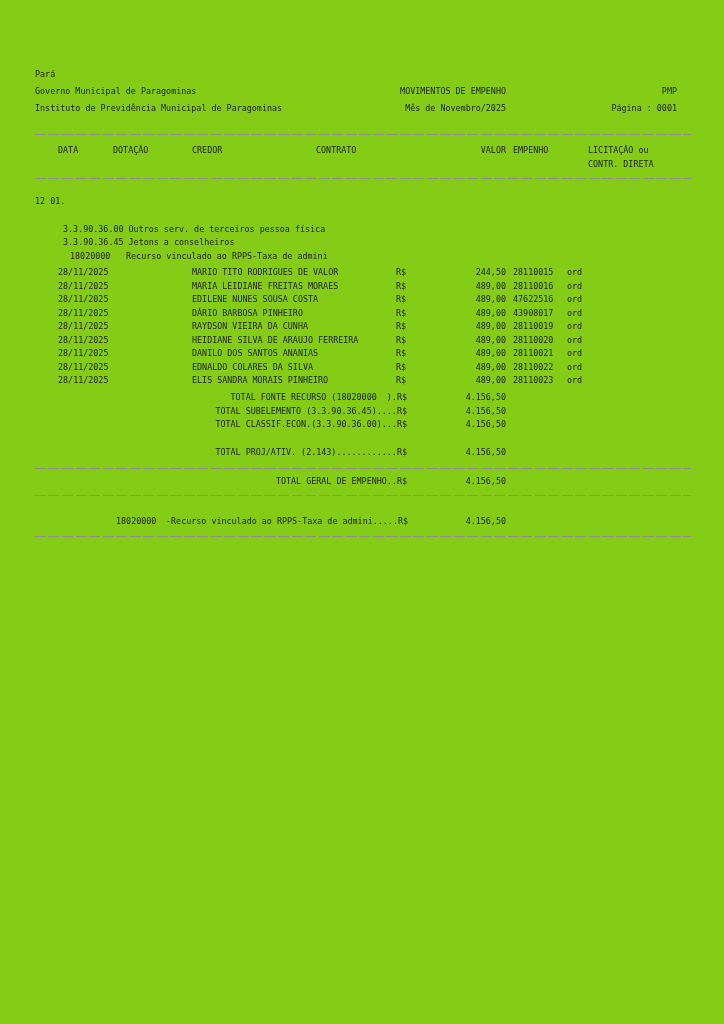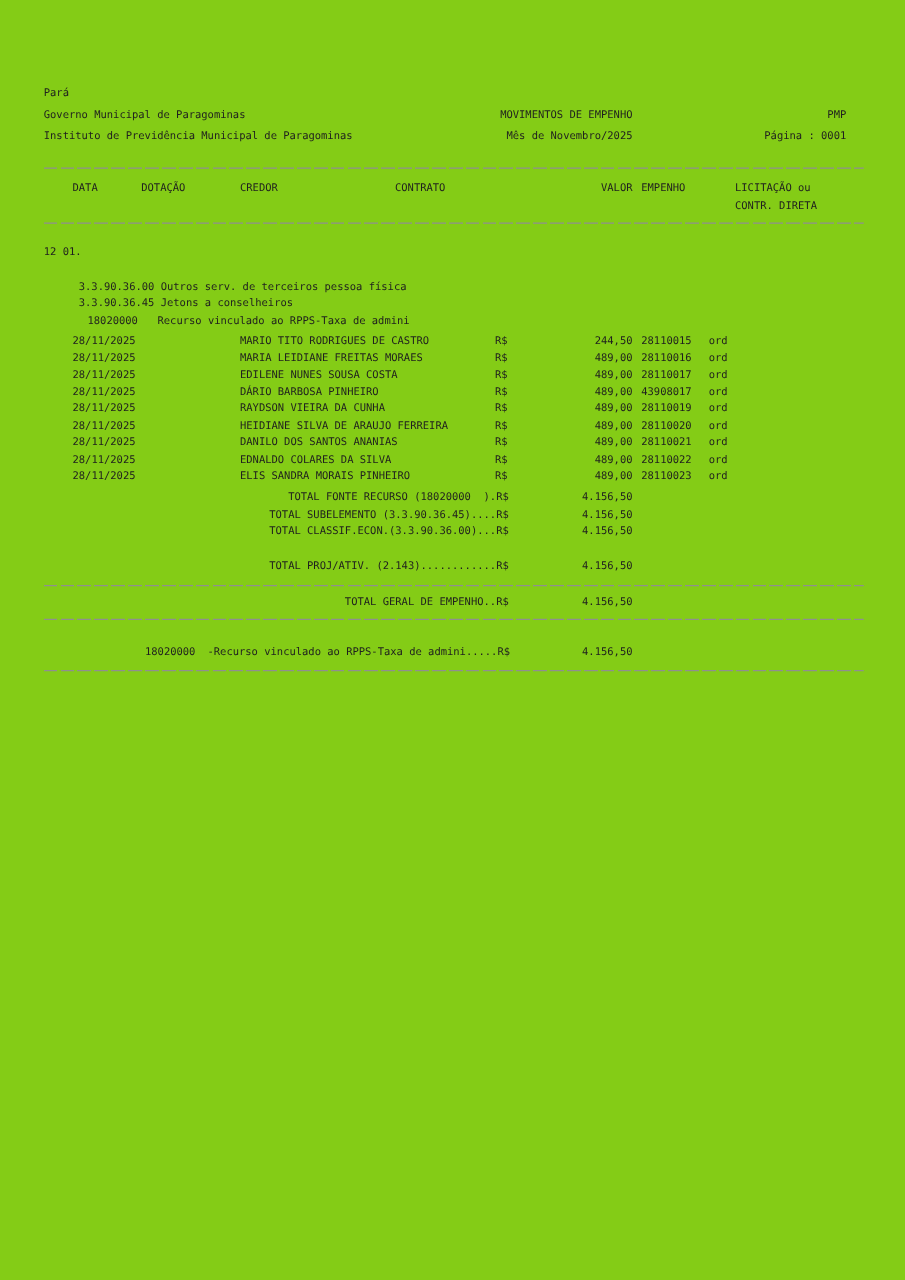--- a/index.html
+++ b/index.html
@@ -49,40 +49,40 @@
 
   <span class="t" style="left:35px;top:194px">12 01.</span>
   <span class="t" style="left:63px;top:221.5px">3.3.90.36.00 Outros serv. de terceiros pessoa física</span>
   <span class="t" style="left:63px;top:235px">3.3.90.36.45 Jetons a conselheiros</span>
   <span class="t" style="left:70px;top:248.5px">18020000</span>
   <span class="t" style="left:126px;top:248.5px">Recurso vinculado ao RPPS-Taxa de admini</span>
 
   <div class="rows">
       <div class="row" style="top: 0px;">
       <span class="t" style="left:58px">28/11/2025</span>
-      <span class="t" style="left:192px">MARIO TITO RODRIGUES DE CASTRO</span>
+      <span class="t" style="left:192px">MARIO TITO RODRIGUES DE VALOR</span>
       <span class="t" style="left:396px">R$</span>
       <span class="t" style="right:218px">244,50</span>
       <span class="t" style="left:513px">28110015</span>
       <span class="t" style="left:567px">ord</span>
     </div>
       <div class="row" style="top: 13.5px;">
       <span class="t" style="left:58px">28/11/2025</span>
       <span class="t" style="left:192px">MARIA LEIDIANE FREITAS MORAES</span>
       <span class="t" style="left:396px">R$</span>
       <span class="t" style="right:218px">489,00</span>
       <span class="t" style="left:513px">28110016</span>
       <span class="t" style="left:567px">ord</span>
     </div>
       <div class="row" style="top: 27px;">
       <span class="t" style="left:58px">28/11/2025</span>
       <span class="t" style="left:192px">EDILENE NUNES SOUSA COSTA</span>
       <span class="t" style="left:396px">R$</span>
       <span class="t" style="right:218px">489,00</span>
-      <span class="t" style="left:513px">28110017</span>
+      <span class="t" style="left:513px">47622516</span>
       <span class="t" style="left:567px">ord</span>
     </div>
       <div class="row" style="top: 40.5px;">
       <span class="t" style="left:58px">28/11/2025</span>
       <span class="t" style="left:192px">DÁRIO BARBOSA PINHEIRO</span>
       <span class="t" style="left:396px">R$</span>
       <span class="t" style="right:218px">489,00</span>
       <span class="t" style="left:513px">43908017</span>
       <span class="t" style="left:567px">ord</span>
     </div>

